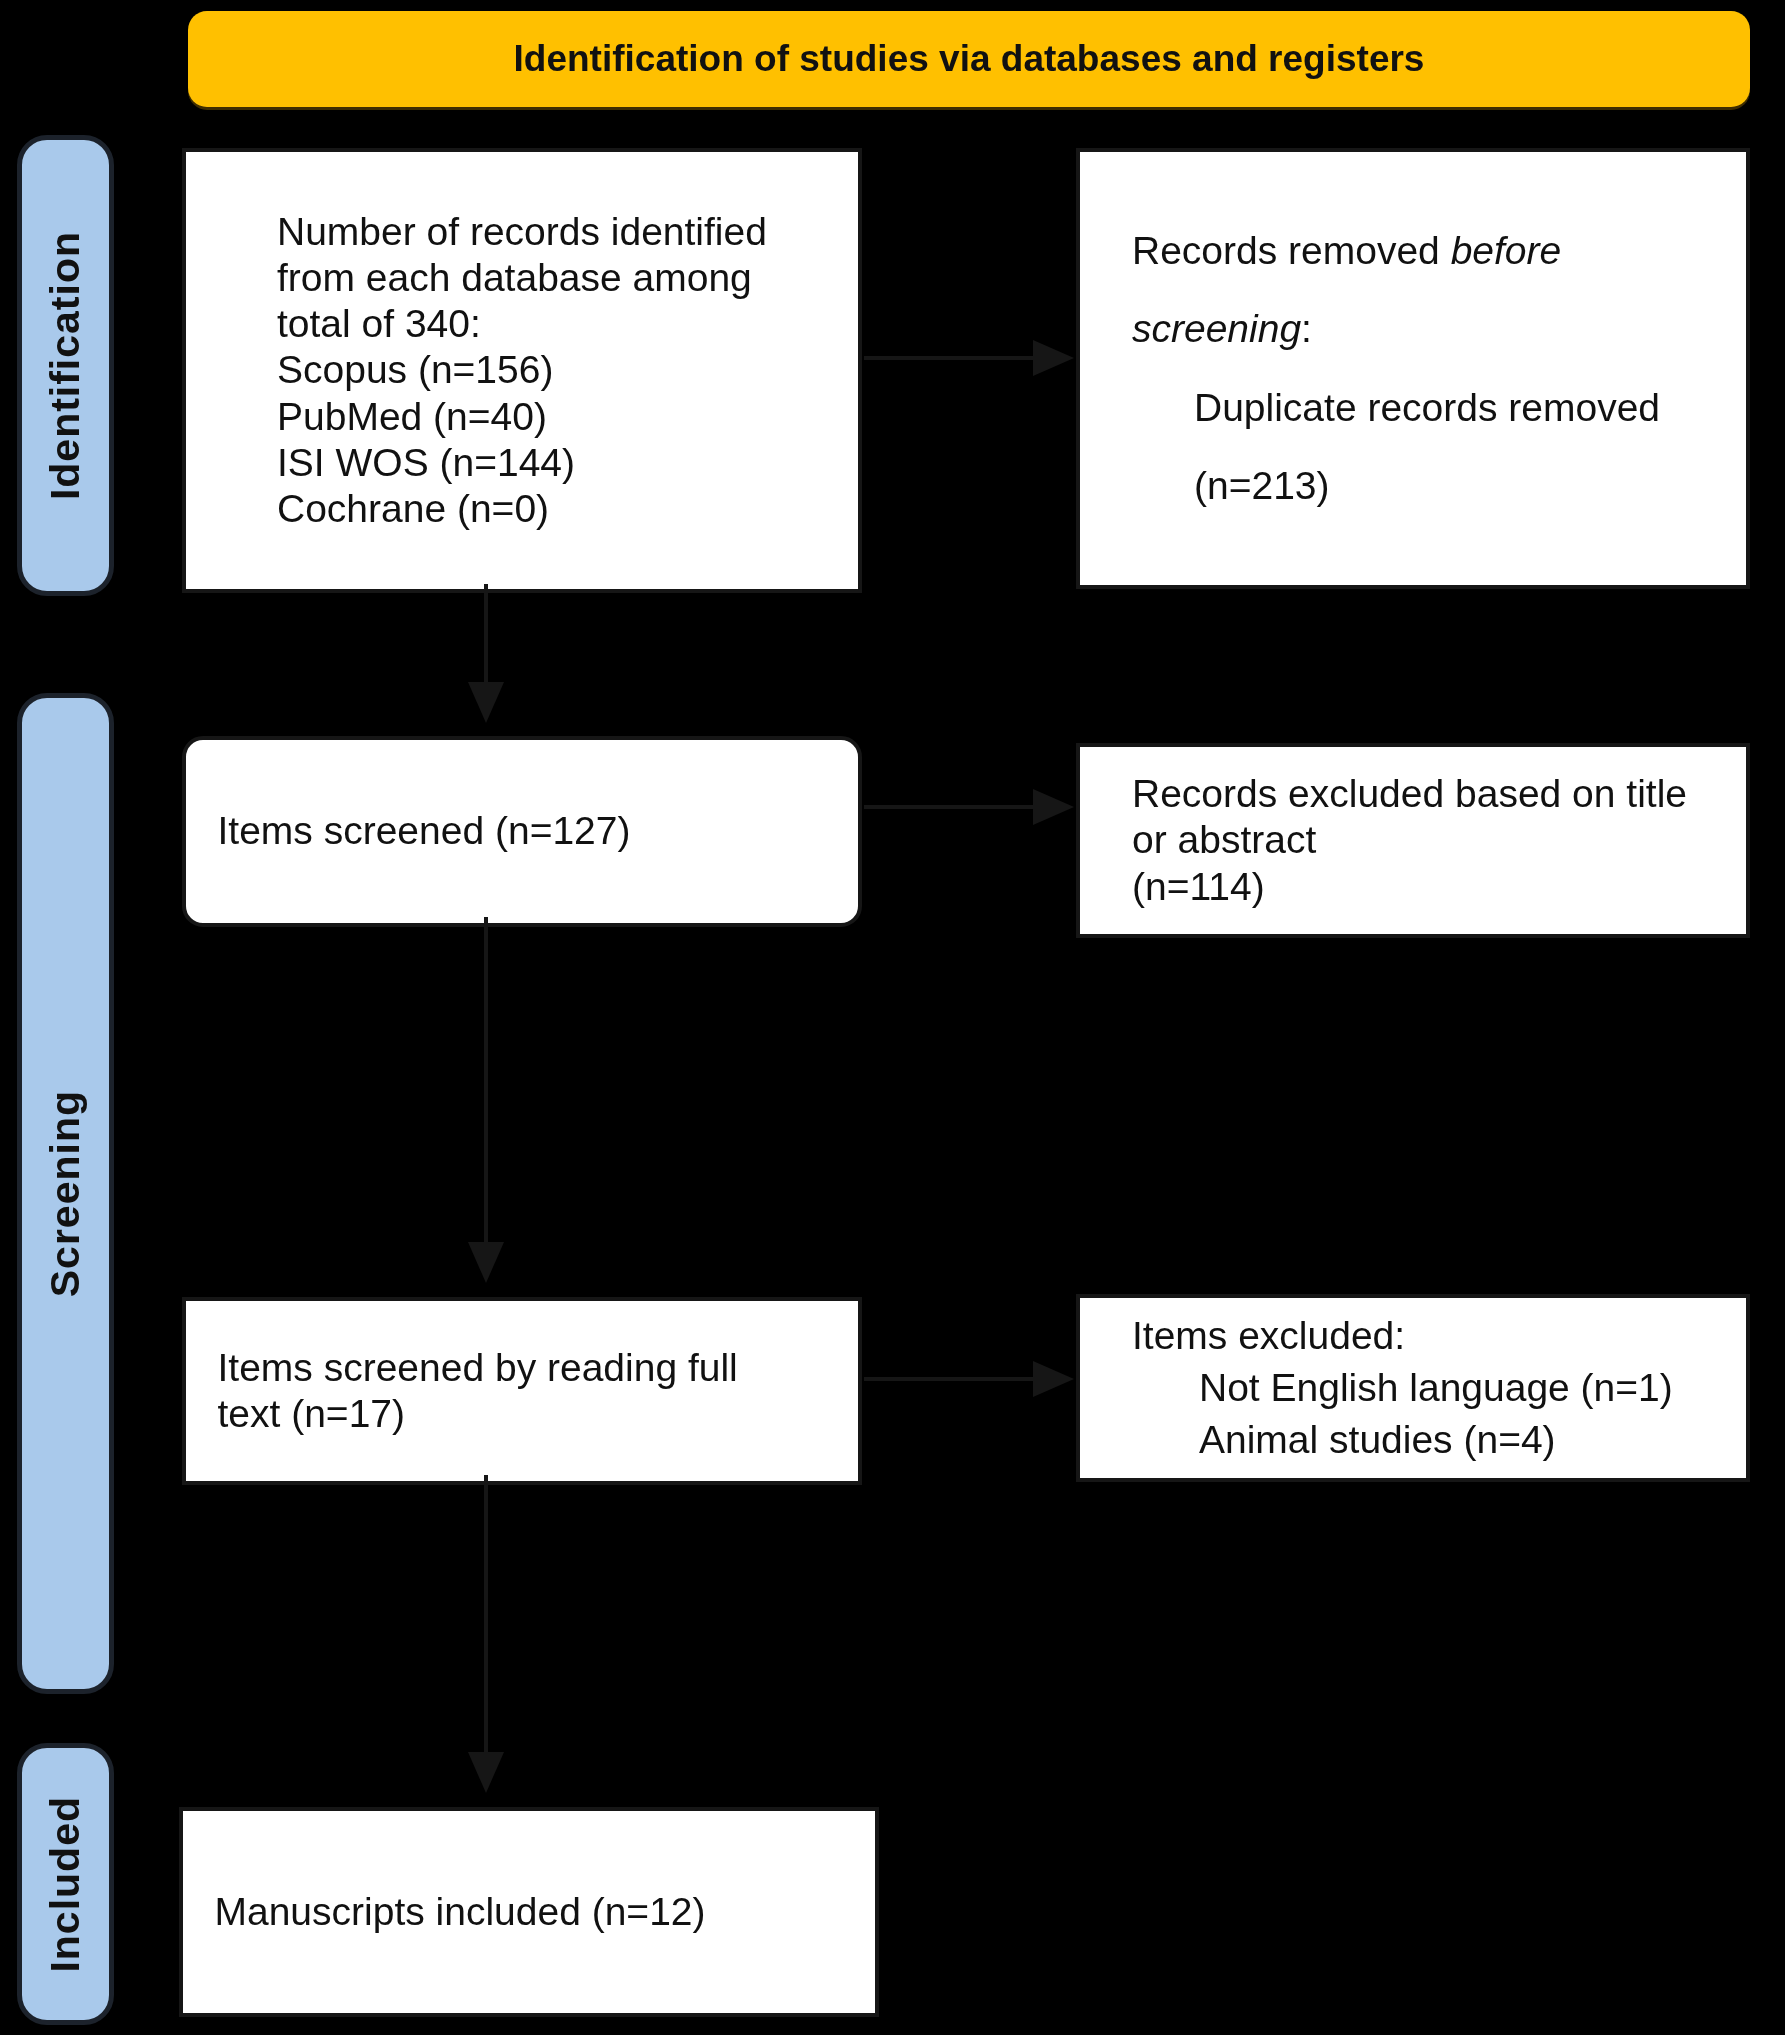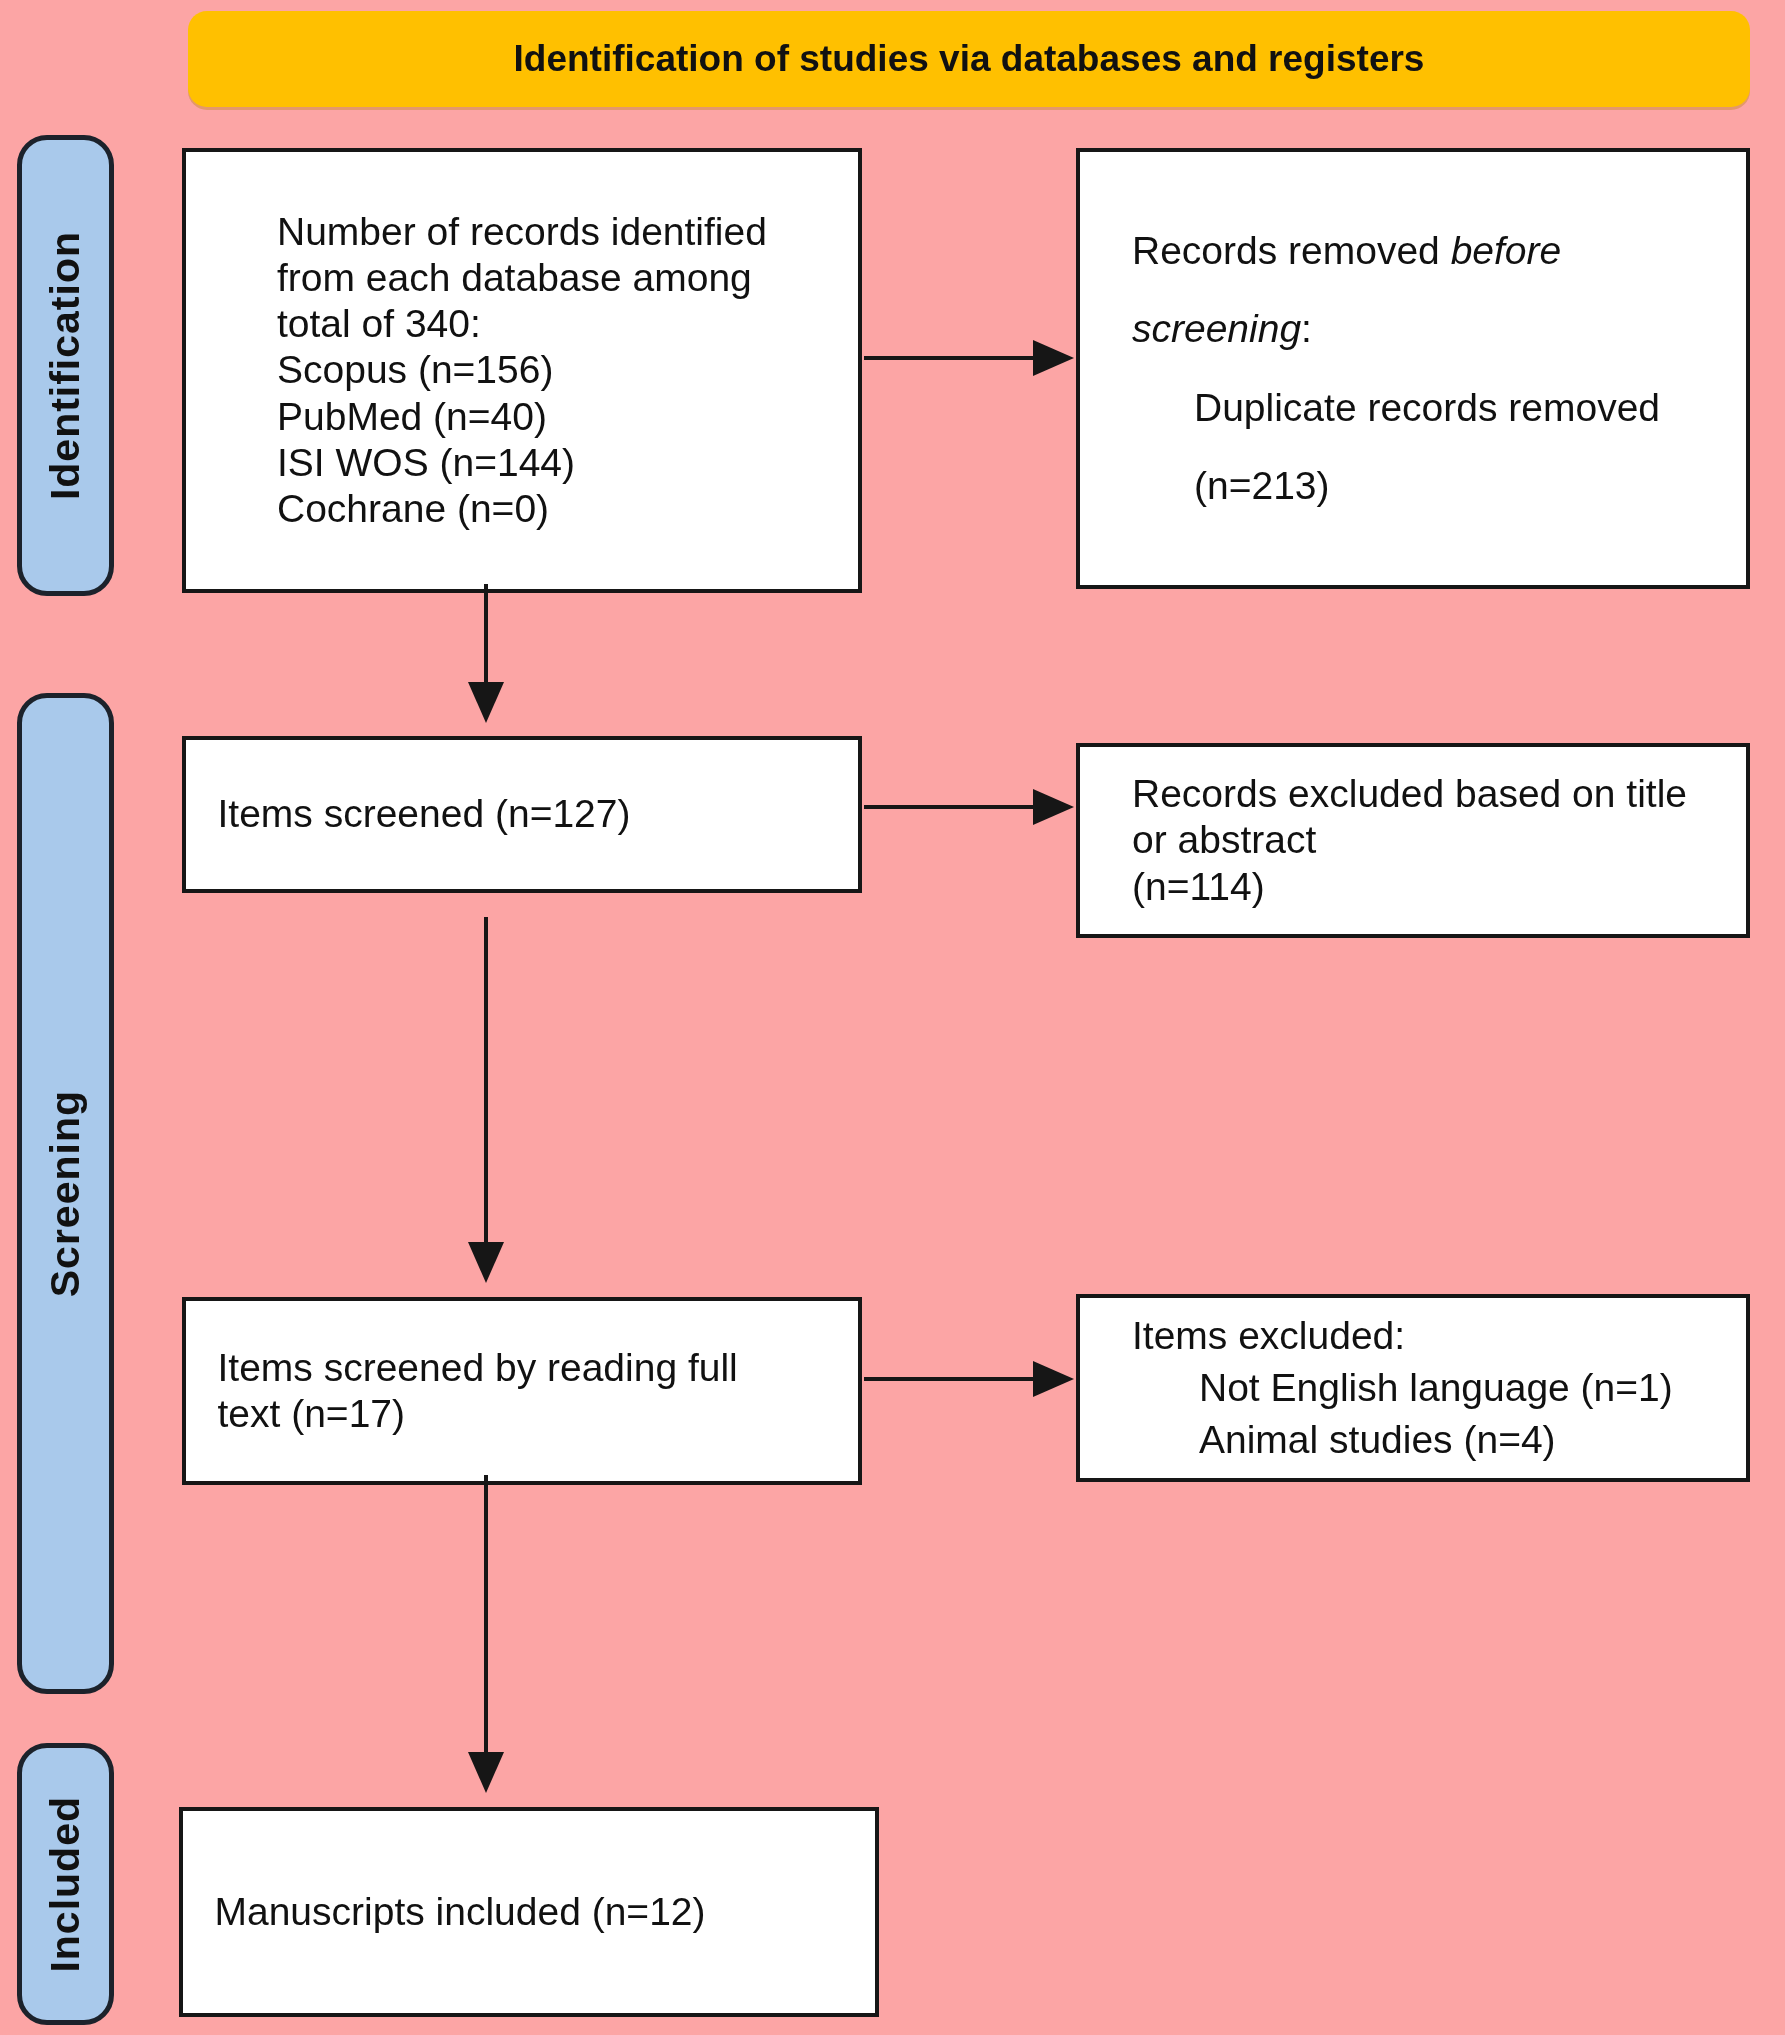--- a/index.html
+++ b/index.html
@@ -4,21 +4,21 @@
 <style>
   html, body {
     margin: 0;
     padding: 0;
     background: #ffffff;
   }
   .canvas {
     position: relative;
     width: 1785px;
     height: 2035px;
-    background: #fca5a5;
+    background: #000000;
     font-family: "Liberation Sans", sans-serif;
     color: #111111;
     overflow: hidden;
   }
 
   
   .banner {
     position: absolute;
     left: 188px; top: 11.4px;
     width: 1562px; height: 96px;
@@ -73,21 +73,21 @@
     color: #111111;
     margin-top: 12px;
   }
   .pre { white-space: pre-line; }
   .line { white-space: nowrap; }
   .indent-1 { padding-left: 62px; }
   .indent-2 { padding-left: 67px; }
 
   #box-identified       { left: 182px;  top: 136px;  width: 680px; height: 445px; padding: 0 14.3px 0 91px; }
   #rbox-removed         { left: 1076px; top: 136px;  width: 674px; height: 441px; padding: 0 14.3px 0 52px; gap: 32px; }
-  #box-screened         { left: 182px;  top: 724px; width: 680px; height: 157px; padding: 0 14.3px 0 31.5px; }
+  #box-screened         { left: 182px;  top: 724px; width: 680px; height: 191px; padding: 0 14.3px 0 31.5px; border-radius: 21px; }
   #rbox-excluded-title  { left: 1076px; top: 731px; width: 674px; height: 195px; padding: 0 14.3px 0 52px; }
   #box-fulltext         { left: 182px;  top: 1285px; width: 680px; height: 188px; padding: 0 14.3px 0 31.5px; }
   #rbox-items-excluded  { left: 1076px; top: 1282px; width: 674px; height: 188px; padding: 0 14.3px 0 52px; gap: 6px; }
   #box-included         { left: 179px;  top: 1795px; width: 700px; height: 210px; padding: 0 14.3px 0 31.5px; }
 
   
   .arrow-v {
     position: absolute;
     width: 36px;
     display: flex;

